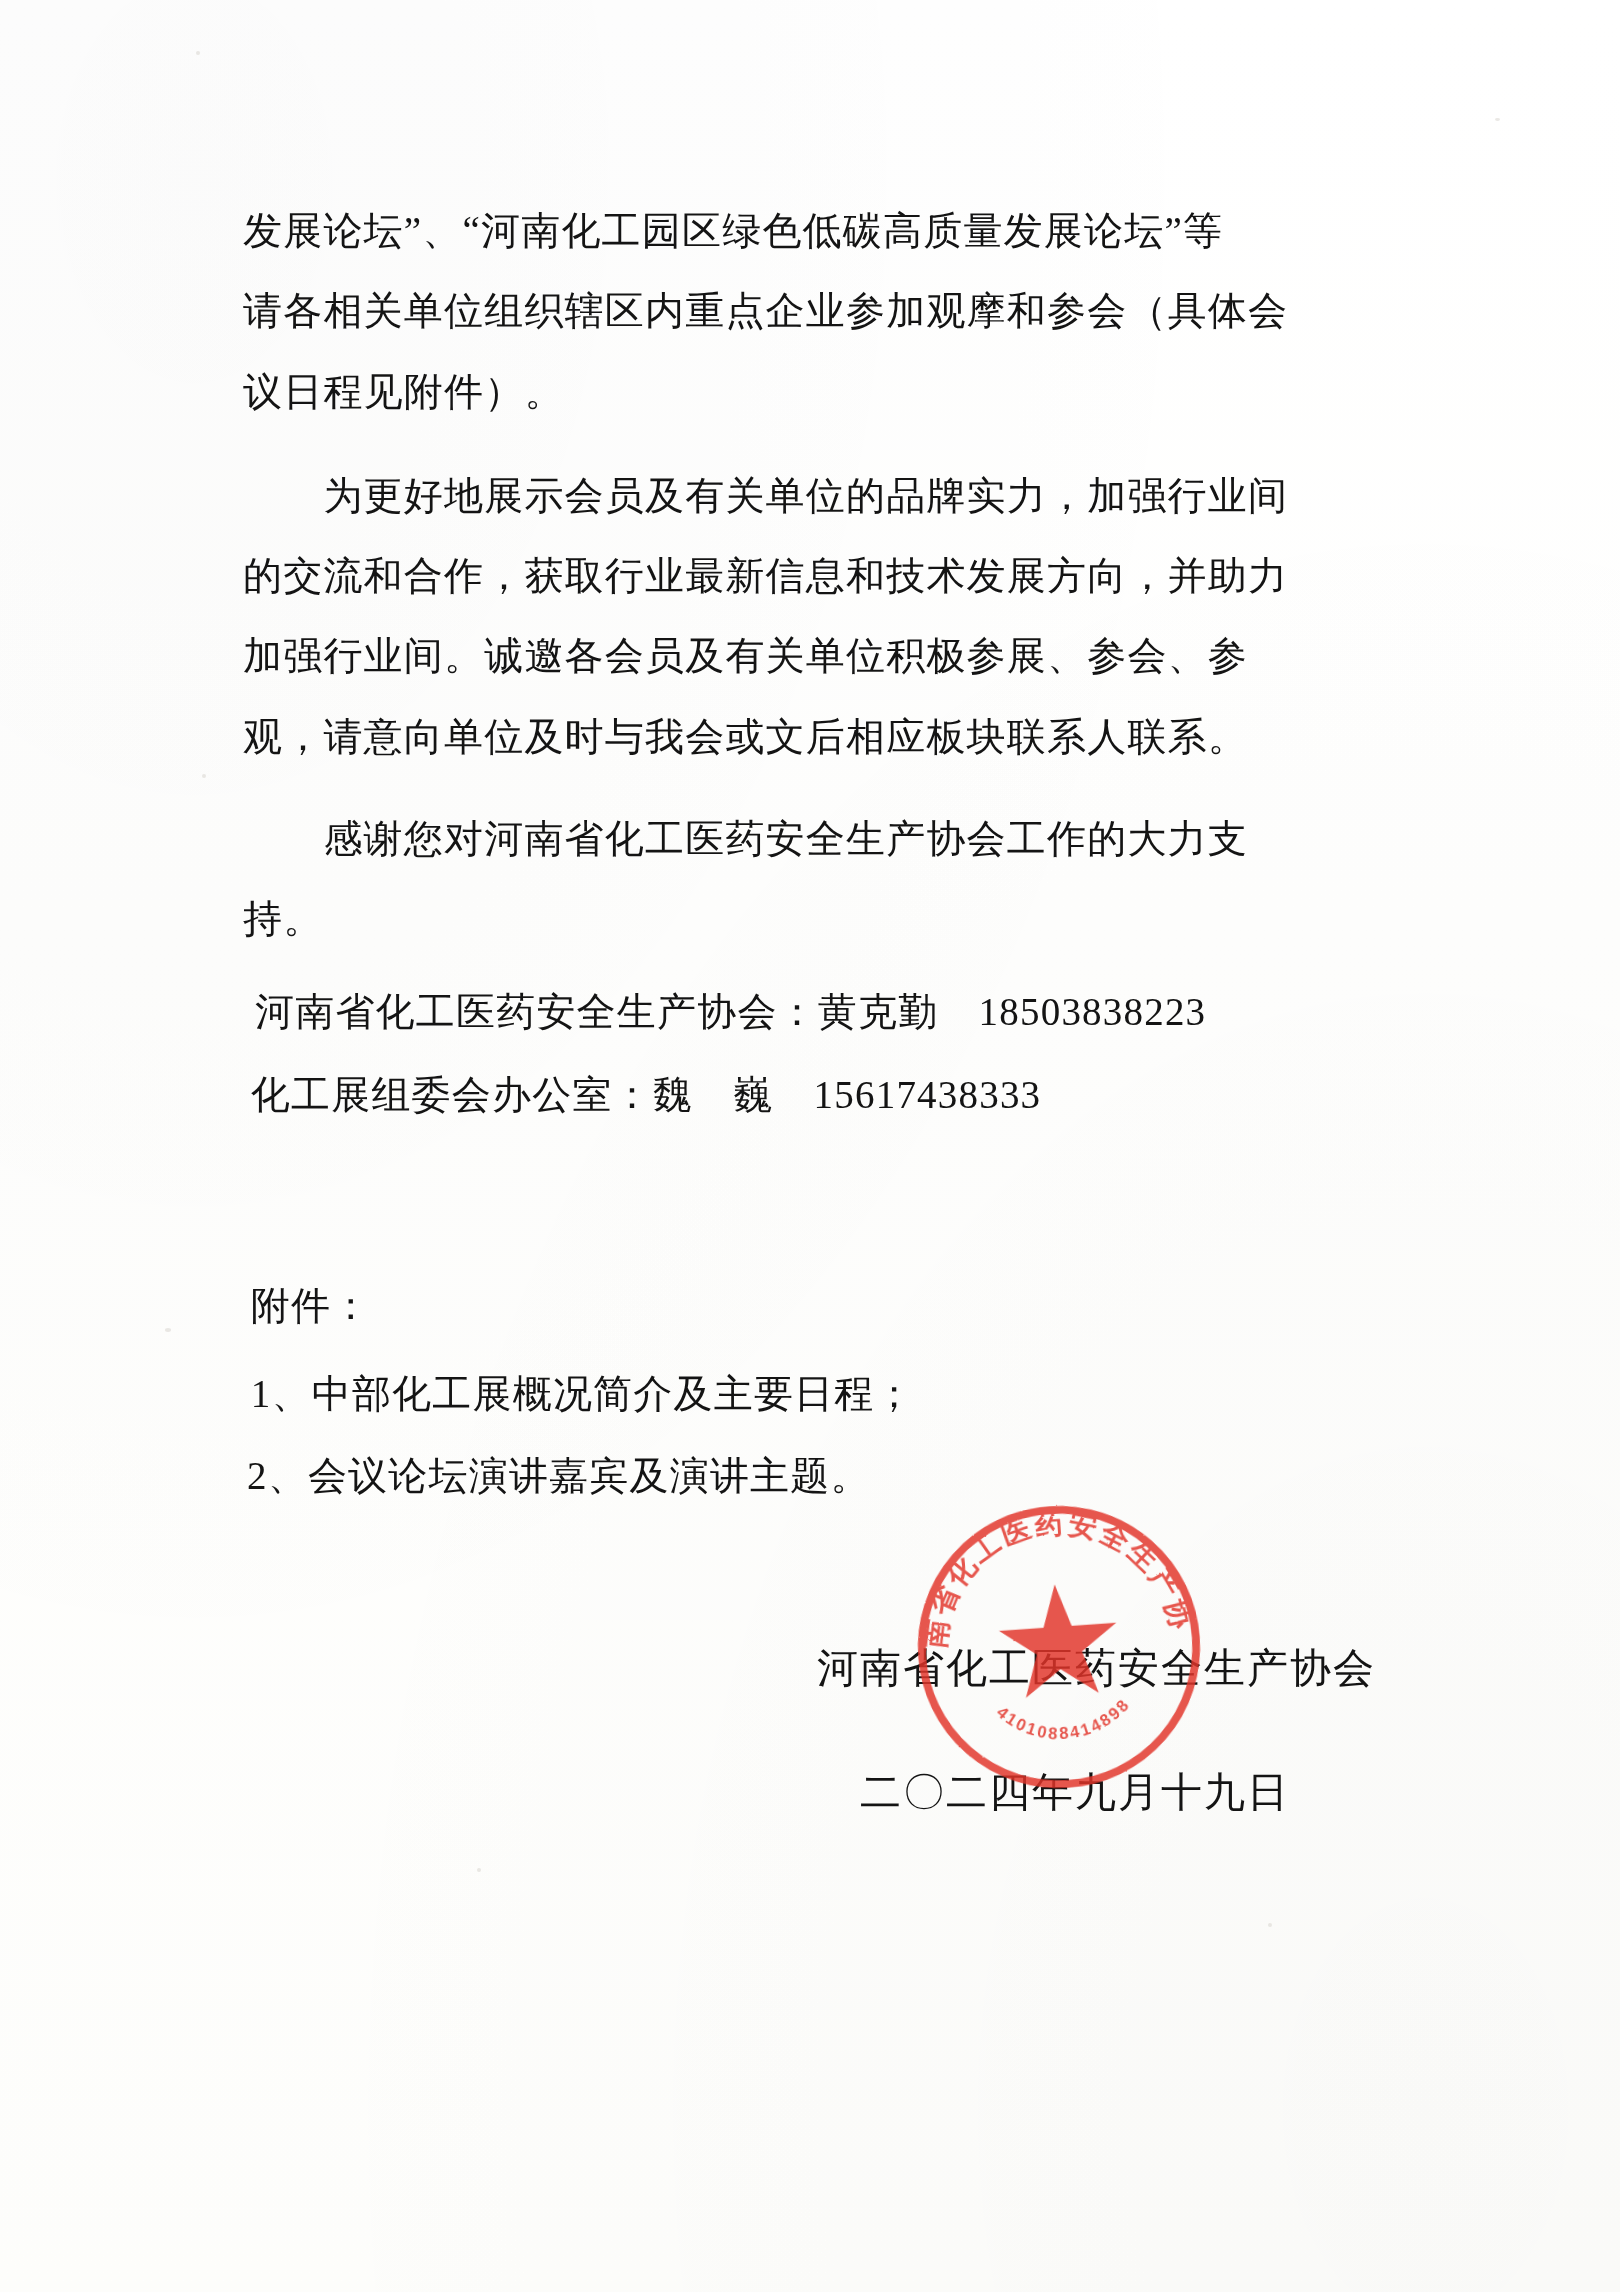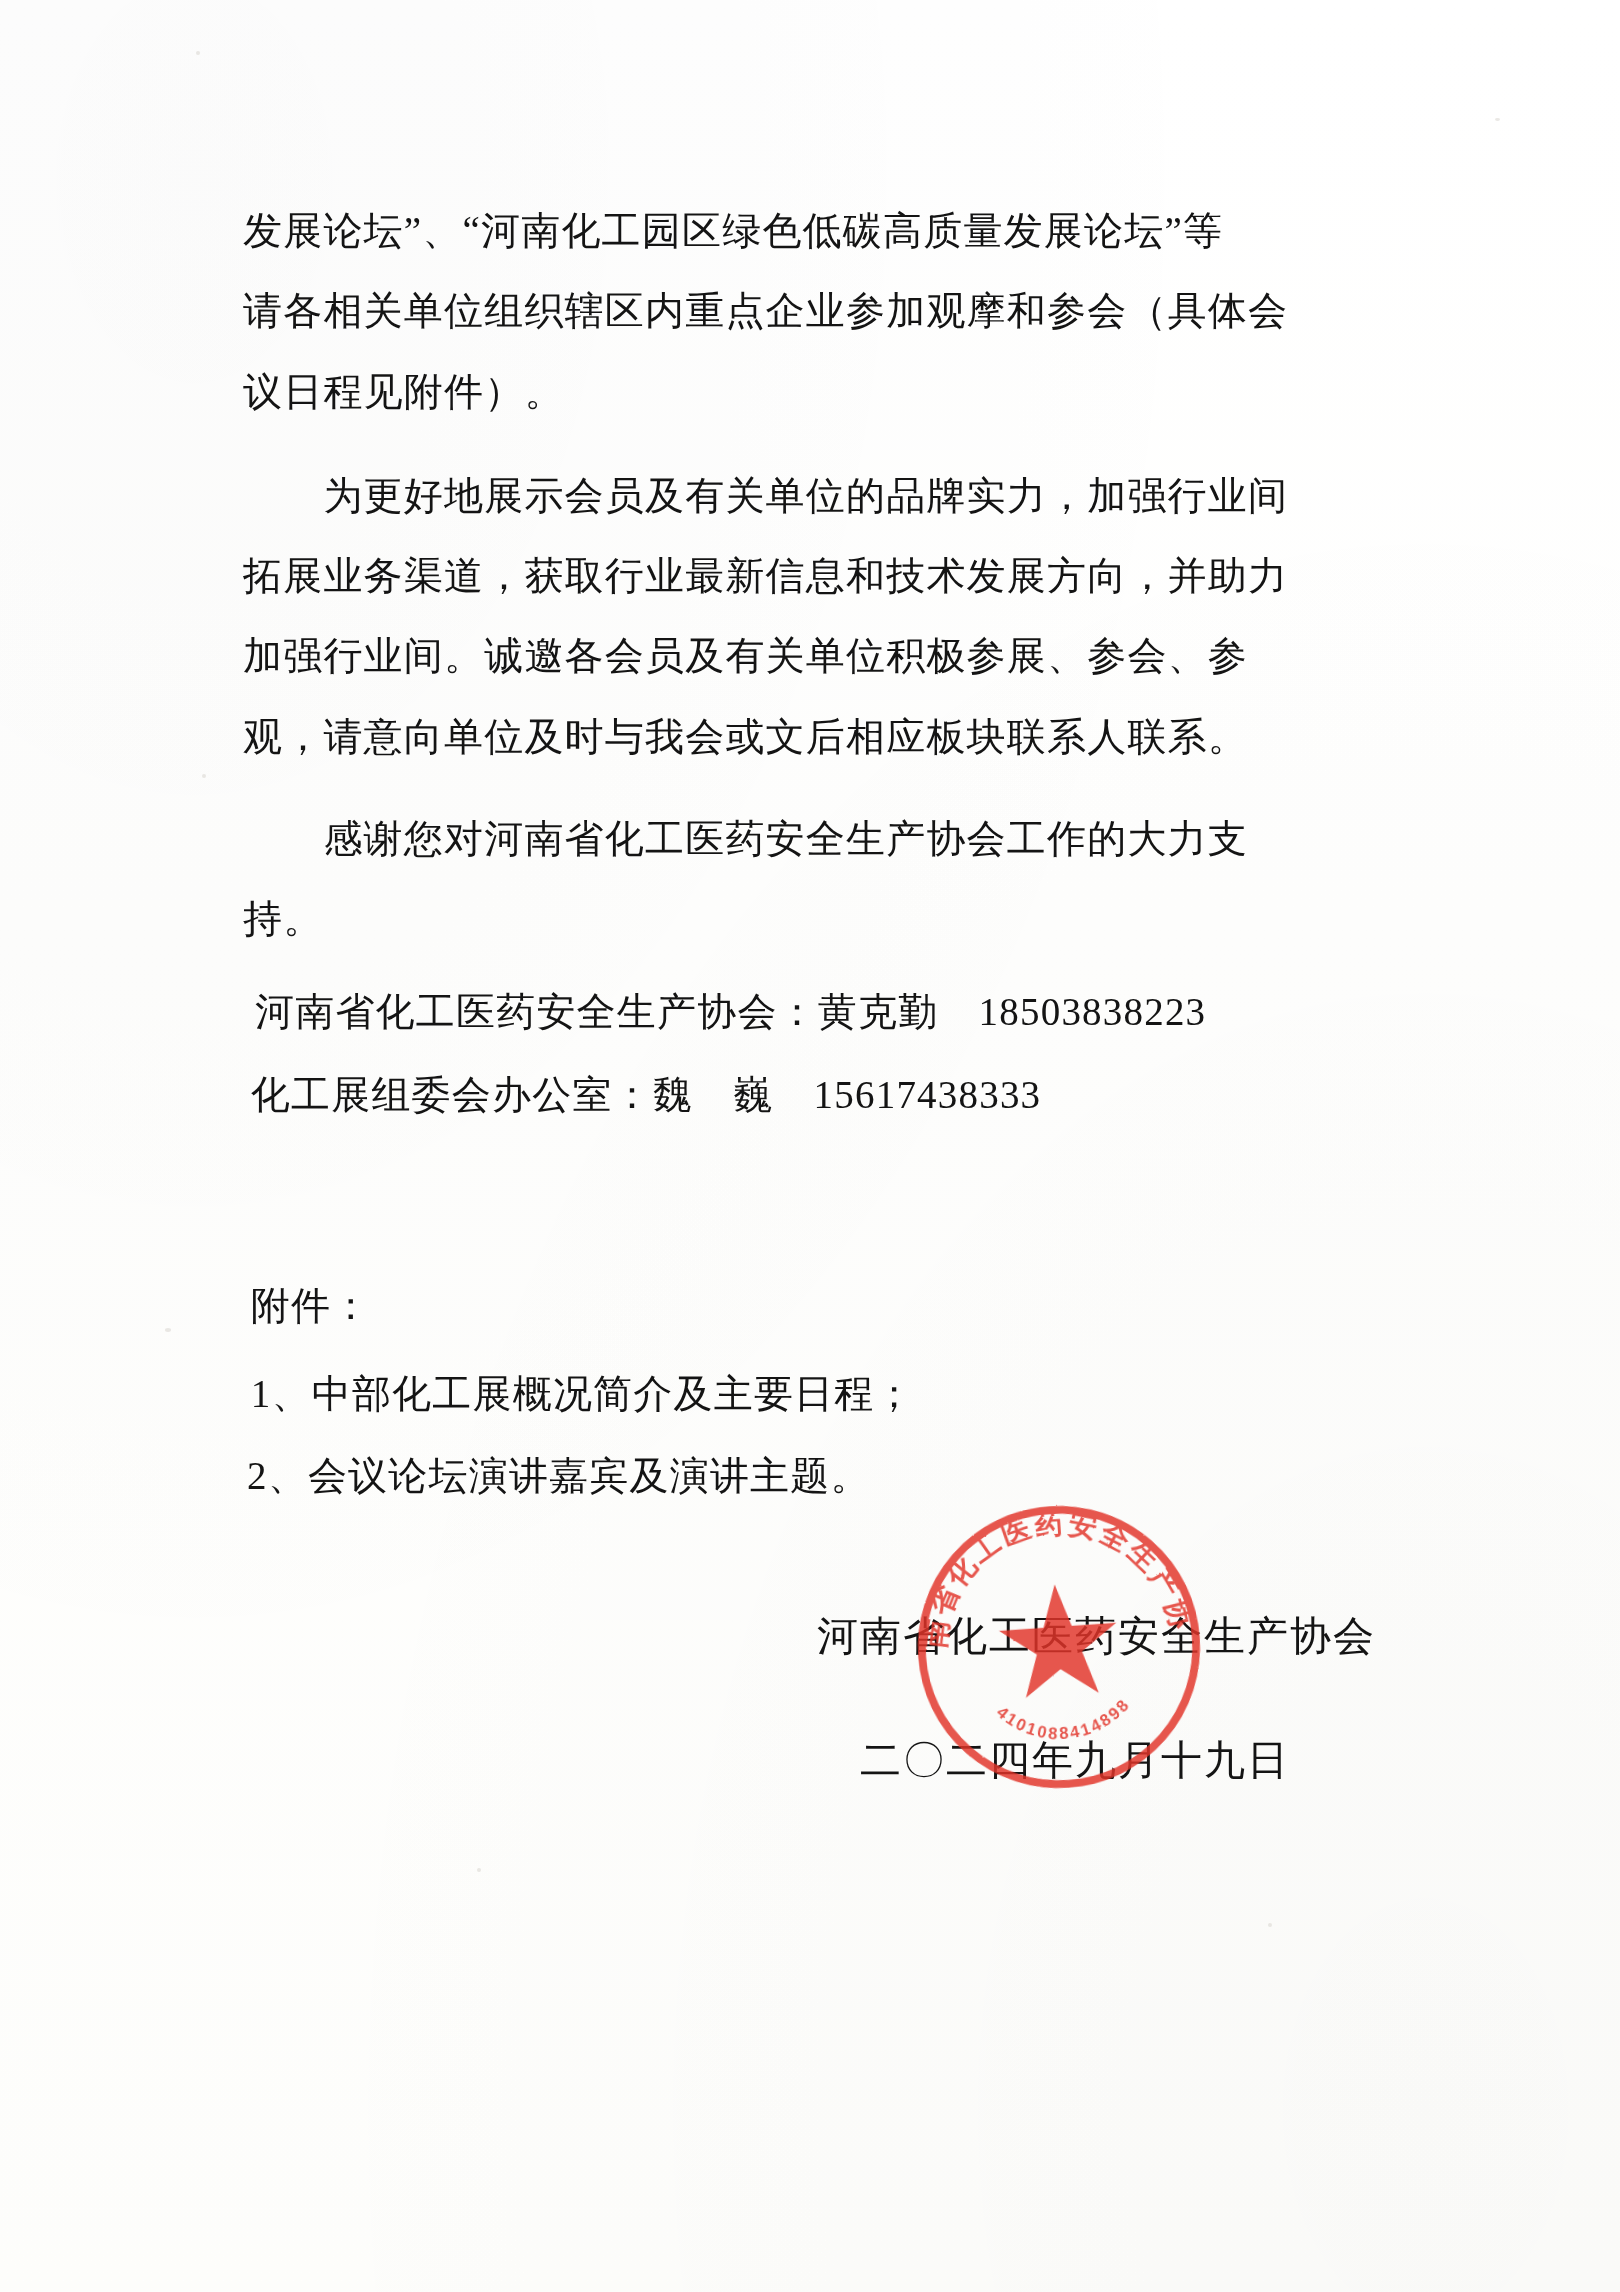--- a/index.html
+++ b/index.html
@@ -73,20 +73,21 @@
     opacity: .92;
   }
 
   
   .sig {
     position: absolute;
     font-size: 41px;
     letter-spacing: 2px;
     color: #141414;
     white-space: pre;
+    margin-top: 32px;
   }
 
   
 </style>
 </head>
 <body>
 
 <div class="page">
   <div class="scan-tint"></div>
 
@@ -100,21 +101,21 @@
 
   <div class="content">
 
     <div class="row" style="top:204px;">发展论坛”、“河南化工园区绿色低碳高质量发展论坛”等</div>
 
     <div class="row" style="top:284px;"><span>请各相关单位组织辖区内重点企业参加观摩和参会（</span><span class="b">具体会</span></div>
 
     <div class="row b" style="top:365px;">议日程见附件）。</div>
 
     <div class="row" style="top:469px;">　　为更好地展示会员及有关单位的品牌实力，加强行业间</div>
-    <div class="row" style="top:549px;">拓展业务渠道，获取行业最新信息和技术发展方向，并助力</div>
+    <div class="row" style="top:549px;">的交流和合作，获取行业最新信息和技术发展方向，并助力</div>
     <div class="row" style="top:629px;">加强行业间。诚邀各会员及有关单位积极参展、参会、参</div>
     <div class="row" style="top:710px;">观，请意向单位及时与我会或文后相应板块联系人联系。</div>
 
     <div class="row" style="top:812px;">　　感谢您对河南省化工医药安全生产协会工作的大力支</div>
     <div class="row" style="top:892px;">持。</div>
 
     <div class="row" style="top:985px;left:12px;">河南省化工医药安全生产协会：黄克勤　18503838223</div>
     <div class="row" style="top:1068px;left:7.8px;">化工展组委会办公室：魏　巍　15617438333</div>
 
     <div class="row" style="top:1279px;left:7.8px;">附件：</div>

